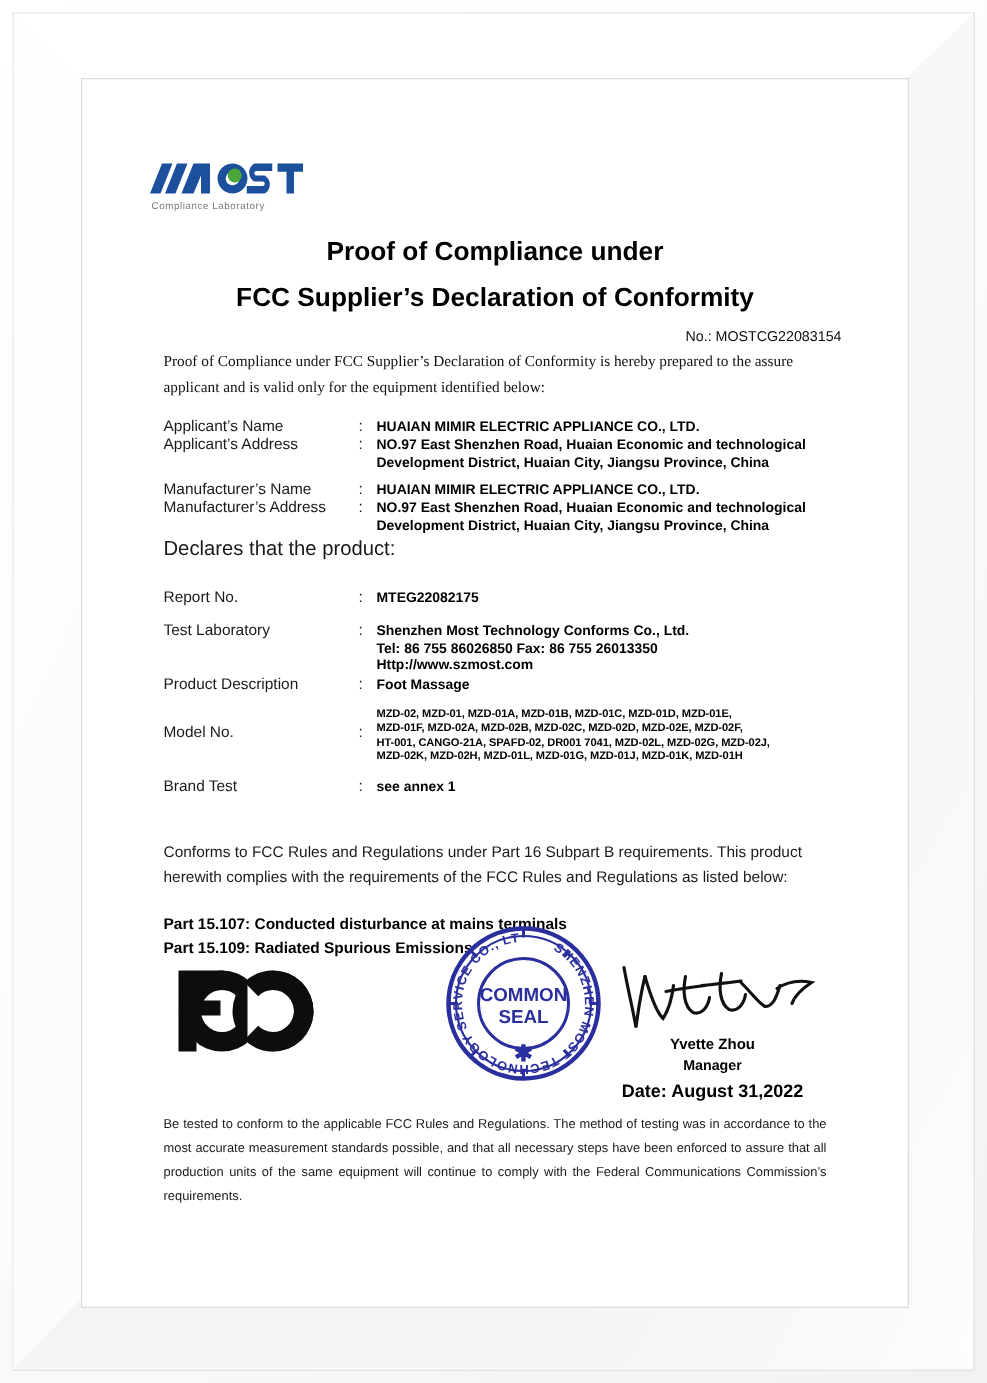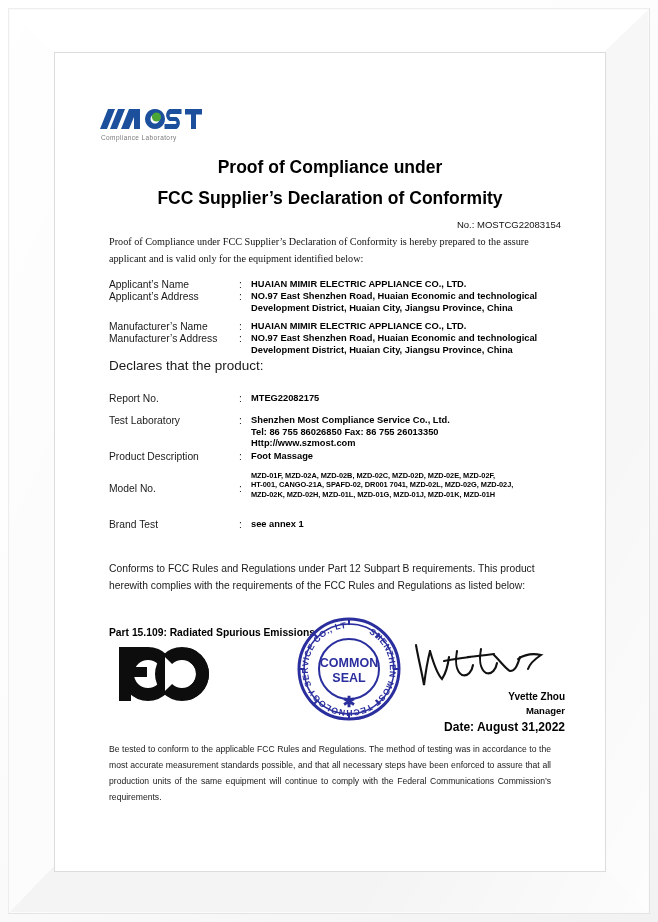--- a/index.html
+++ b/index.html
@@ -201,21 +201,21 @@
     position: absolute;
     left: 240px; top: 562px;
     width: 108px; height: 108px;
   }
 
   
   .sig-wrap {
     position: absolute;
     left: 330px; top: 590px;
     width: 180px;
-    text-align: right;
+    text-align: center;
   }
   .sig-svg { display: block; margin: 0 auto; }
   .sig-name {
     font-size: 10px;
     font-weight: bold;
     color: #000;
     margin-top: 2px;
   }
   .sig-role {
     font-size: 9.5px;
@@ -304,49 +304,51 @@
       <div class="row" style="top:340px">
         <span class="lbl">Report No.</span>
         <span class="colon">:</span>
         <span class="val">MTEG22082175</span>
       </div>
 
       <div class="row" style="top:362px">
         <span class="lbl">Test Laboratory</span>
         <span class="colon">:</span>
         <span class="val">
-          <span style="display:block">Shenzhen Most Compliance Service Co., Ltd.</span>
+          <span style="display:block">Shenzhen Most Technology Conforms Co., Ltd.</span>
           <span style="display:block">Tel: 86 755 86026850     Fax: 86 755 26013350</span>
           <span style="display:block">Http://www.szmost.com</span>
         </span>
       </div>
 
       <div class="row" style="top:398px">
         <span class="lbl">Product Description</span>
         <span class="colon">:</span>
         <span class="val">Foot Massage</span>
       </div>
 
       <div class="row" style="top:418px">
         <span class="lbl" style="top:12px">Model No.</span>
         <span class="colon" style="top:12px">:</span>
         <span class="val small">
+          <span style="display:block">MZD-02, MZD-01, MZD-01A, MZD-01B, MZD-01C, MZD-01D, MZD-01E,</span>
           <span style="display:block">MZD-01F, MZD-02A, MZD-02B, MZD-02C, MZD-02D, MZD-02E, MZD-02F,</span>
           <span style="display:block">HT-001, CANGO-21A, SPAFD-02, DR001 7041,  MZD-02L,  MZD-02G, MZD-02J,</span>
           <span style="display:block">MZD-02K, MZD-02H,  MZD-01L, MZD-01G,  MZD-01J,   MZD-01K,  MZD-01H</span>
         </span>
       </div>
 
       <div class="row" style="top:466px">
         <span class="lbl">Brand Test</span>
         <span class="colon">:</span>
         <span class="val">see annex 1</span>
       </div>
 
-      <div class="conf">Conforms to FCC Rules and Regulations under Part 12 Subpart B requirements. This product herewith complies with the requirements of the FCC Rules and Regulations as listed below:</div>
+      <div class="conf">Conforms to FCC Rules and Regulations under Part 16 Subpart B requirements. This product herewith complies with the requirements of the FCC Rules and Regulations as listed below:</div>
+      <div class="part part1">Part 15.107: Conducted disturbance at mains terminals</div>
       <div class="part part2">Part 15.109: Radiated Spurious Emissions</div>
 
       <div class="fcc">
         <svg width="98" height="58" viewBox="0 0 98 58">
           <g fill="#0d0d0d">
             <path d="M2,2 h30 v10 h-18 v10 h16 v10 h-16 v24 h-12 z"></path>
             <path d="M58,29 a27,27 0 0,1 -27,27 a27,27 0 0,1 0,-54 a27,27 0 0,1 27,27 z
                      M45,29 a14,14 0 0,0 -14,-14 a14,14 0 0,0 0,28 a14,14 0 0,0 14,-14 z" fill-rule="evenodd"></path>
             <path d="M92,29 a27,27 0 0,1 -27,27 a27,27 0 0,1 0,-54 a27,27 0 0,1 27,27 z
                      M79,29 a14,14 0 0,0 -14,-14 a14,14 0 0,0 0,28 a14,14 0 0,0 14,-14 z" fill-rule="evenodd"></path>

